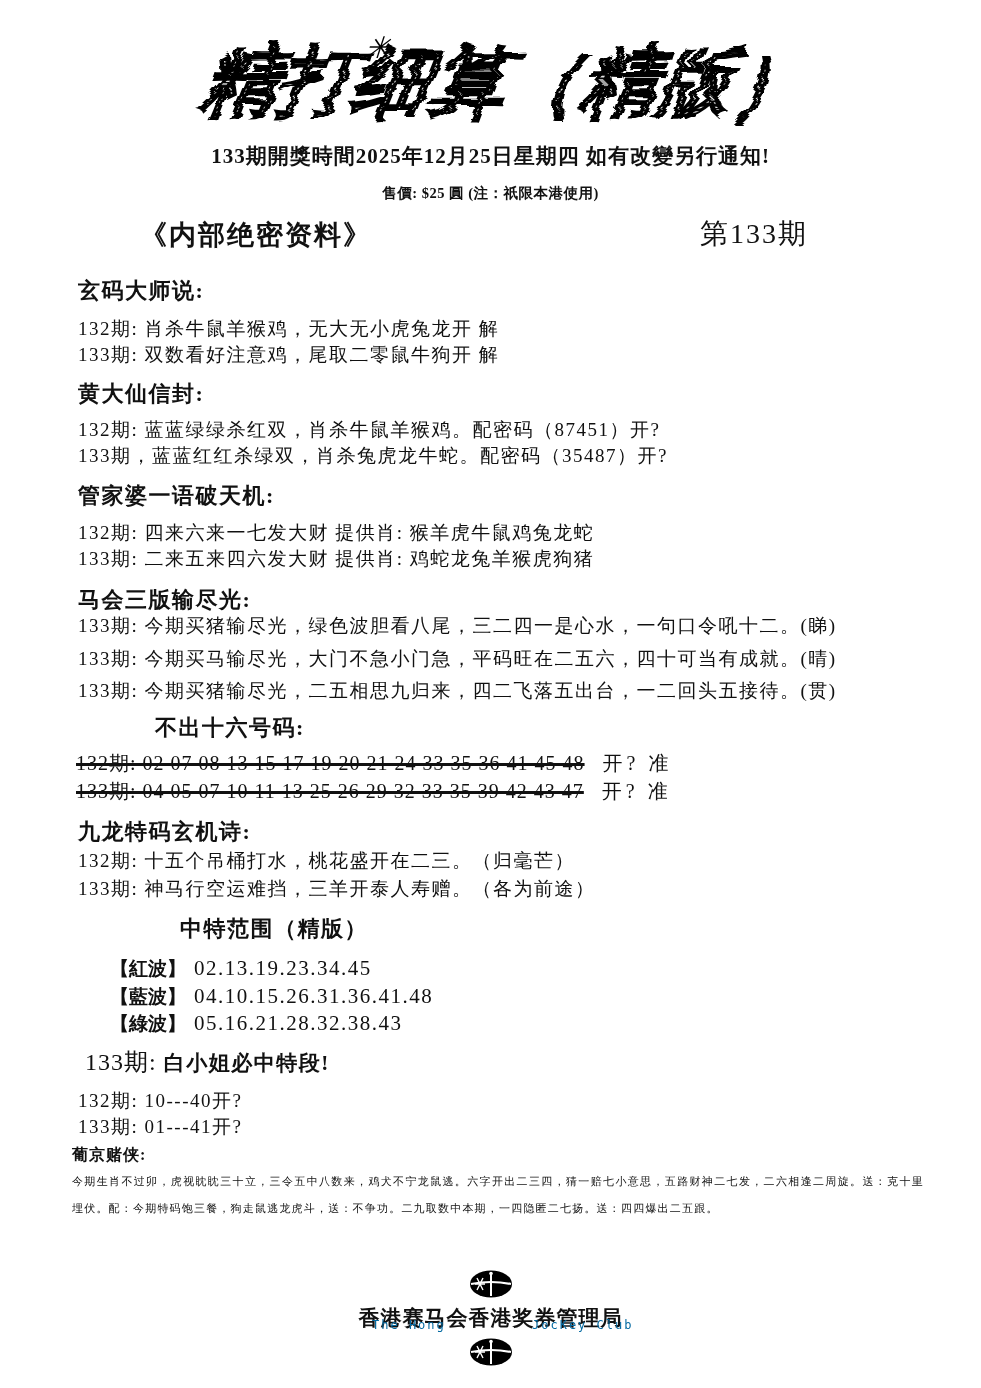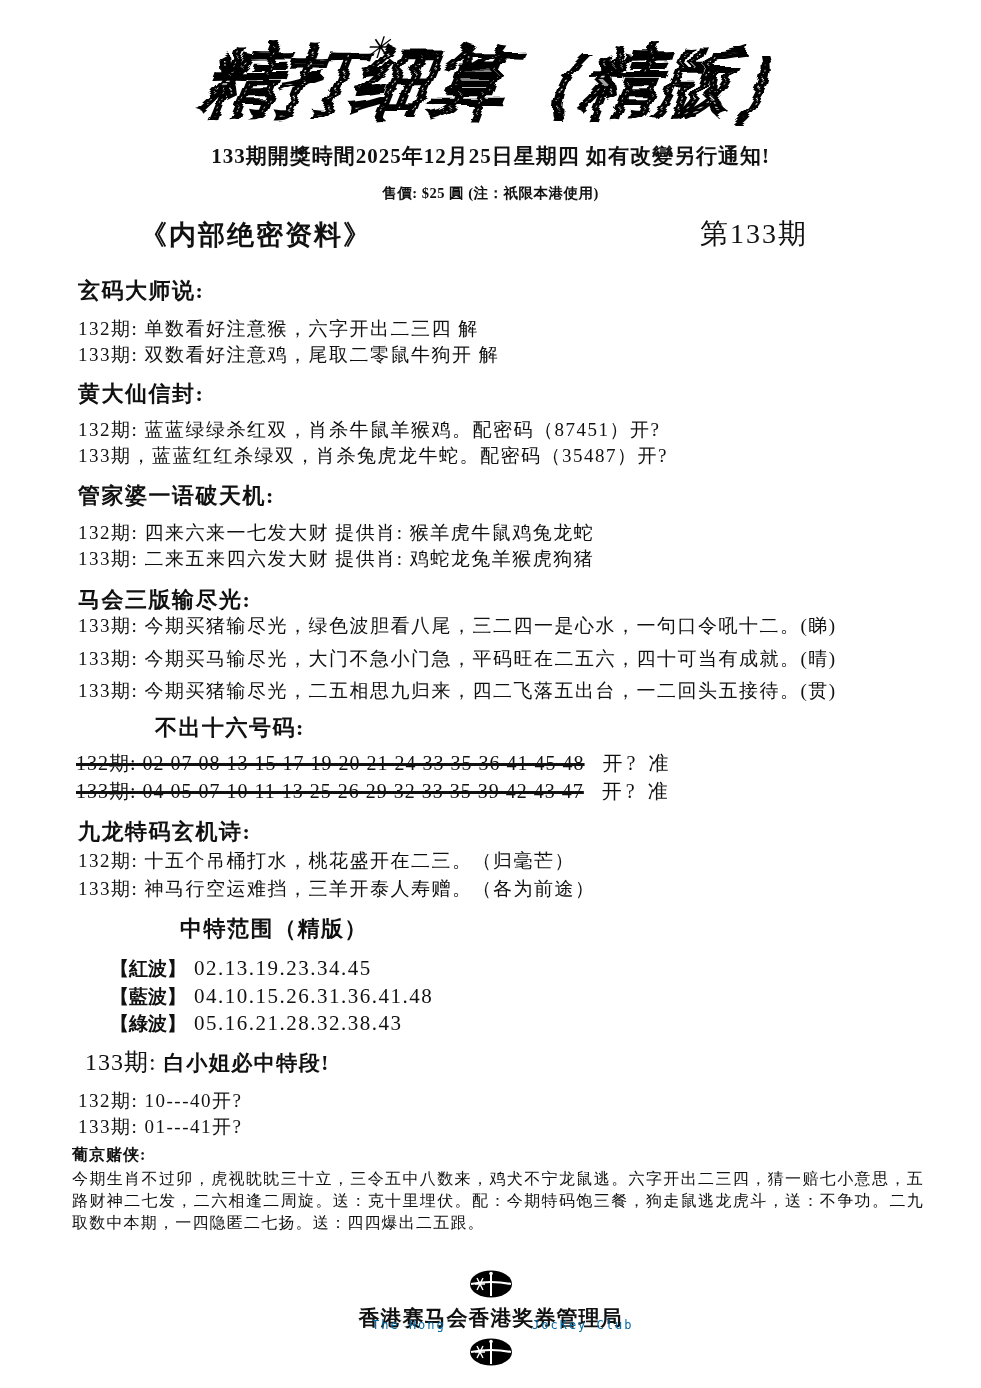--- a/index.html
+++ b/index.html
@@ -49,22 +49,22 @@
     margin-top: 12px;
   }
   .strike-suffix { font-size: 20px; margin-left: 18px; letter-spacing: 4px; }
   .wave-row { font-size: 20px; white-space: nowrap; margin-left: 40px; }
   .wave-label { font-weight: bold; font-size: 19px; letter-spacing: 0px; }
   .wave-numbers { font-size: 21px; letter-spacing: 1.5px; margin-left: 8px; }
   .bxj-prefix { font-size: 24px; letter-spacing: 1px; }
   .bxj-title { font-size: 21px; font-weight: bold; letter-spacing: 1.5px; }
   .pj-heading { font-size: 16px; font-weight: bold; letter-spacing: 1px; }
   .pj-body {
-    font-size: 16px;
-    line-height: 22px;
+    font-size: 11px;
+    line-height: 27px;
     letter-spacing: 1.2px;
     text-align: justify;
     width: 852px;
   }
   .footer-row {
     left: 0; top: 1268px; width: 100%;
     display: flex; justify-content: center; align-items: center;
     gap: 4px;
     flex-direction: column;
   }
@@ -99,21 +99,21 @@
     </g>
   </svg>
   <div class="abs star-glyph" style="left:368px; top:30px;">✳</div>
 
   <div class="abs masthead-sub">133期開獎時間2025年12月25日星期四 如有改變另行通知!</div>
   <div class="abs price-line">售價: $25 圓 (注：祇限本港使用)</div>
   <div class="abs doc-title">《内部绝密资料》</div>
   <div class="abs issue-label">第133期</div>
 
   <div class="abs heading" style="left:78px; top:276px;">玄码大师说:</div>
-  <div class="abs line" style="left:78px; top:316px;">132期: 单数看好注意猴，六字开出二三四 解</div>
+  <div class="abs line" style="left:78px; top:316px;">132期: 肖杀牛鼠羊猴鸡，无大无小虎兔龙开 解</div>
   <div class="abs line" style="left:78px; top:342px;">133期: 双数看好注意鸡，尾取二零鼠牛狗开 解</div>
 
   <div class="abs heading" style="left:78px; top:379px;">黄大仙信封:</div>
   <div class="abs line" style="left:78px; top:417px;">132期: 蓝蓝绿绿杀红双，肖杀牛鼠羊猴鸡。配密码（87451）开?</div>
   <div class="abs line" style="left:78px; top:443px;">133期，蓝蓝红红杀绿双，肖杀兔虎龙牛蛇。配密码（35487）开?</div>
 
   <div class="abs heading" style="left:78px; top:481px;">管家婆一语破天机:</div>
   <div class="abs line" style="left:78px; top:520px;">132期: 四来六来一七发大财 提供肖: 猴羊虎牛鼠鸡兔龙蛇</div>
   <div class="abs line" style="left:78px; top:546px;">133期: 二来五来四六发大财 提供肖: 鸡蛇龙兔羊猴虎狗猪</div>
 

